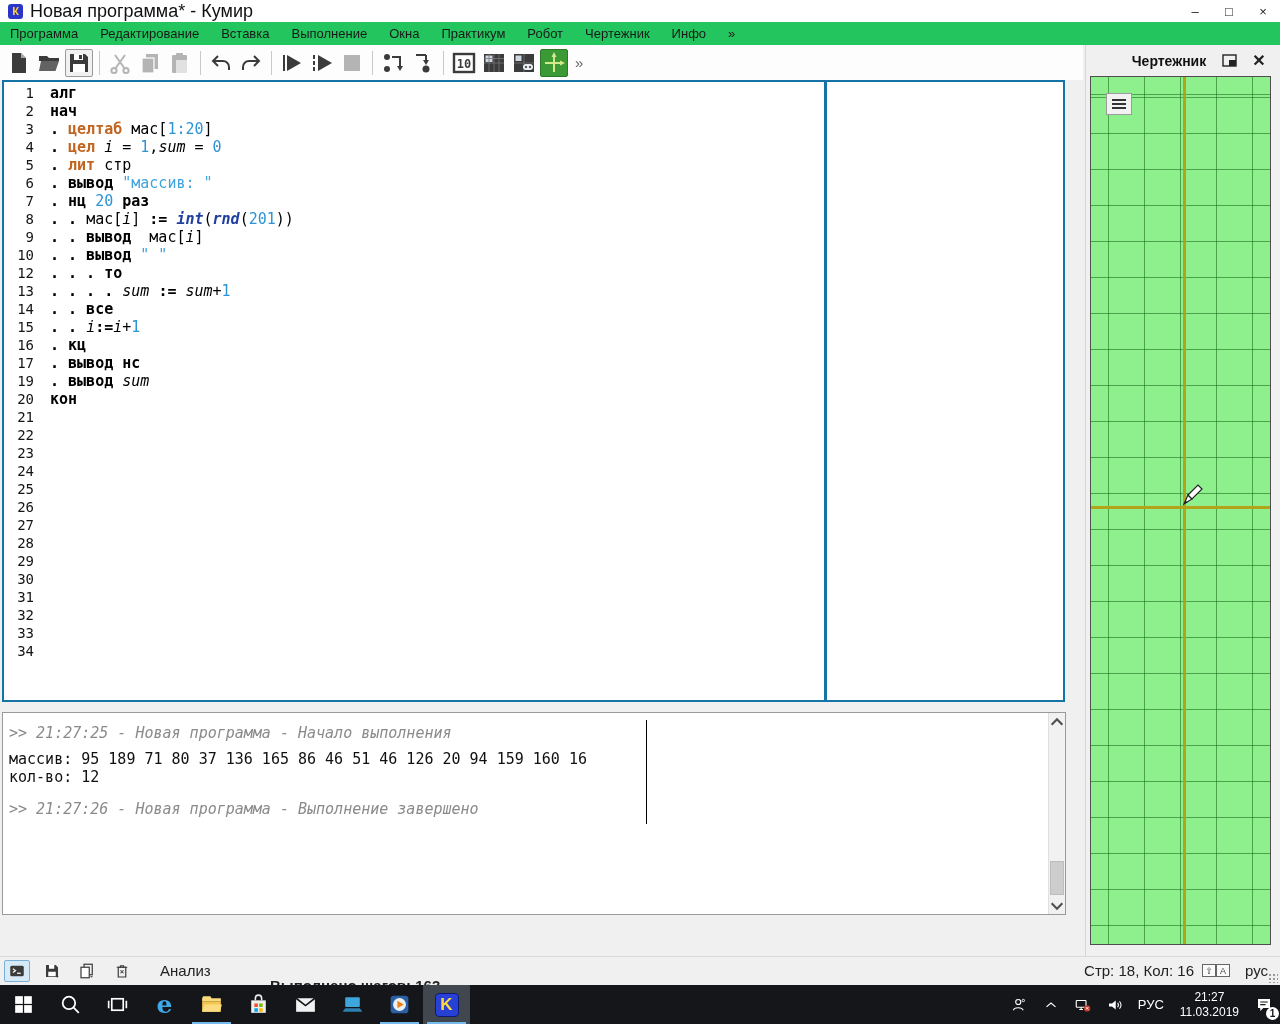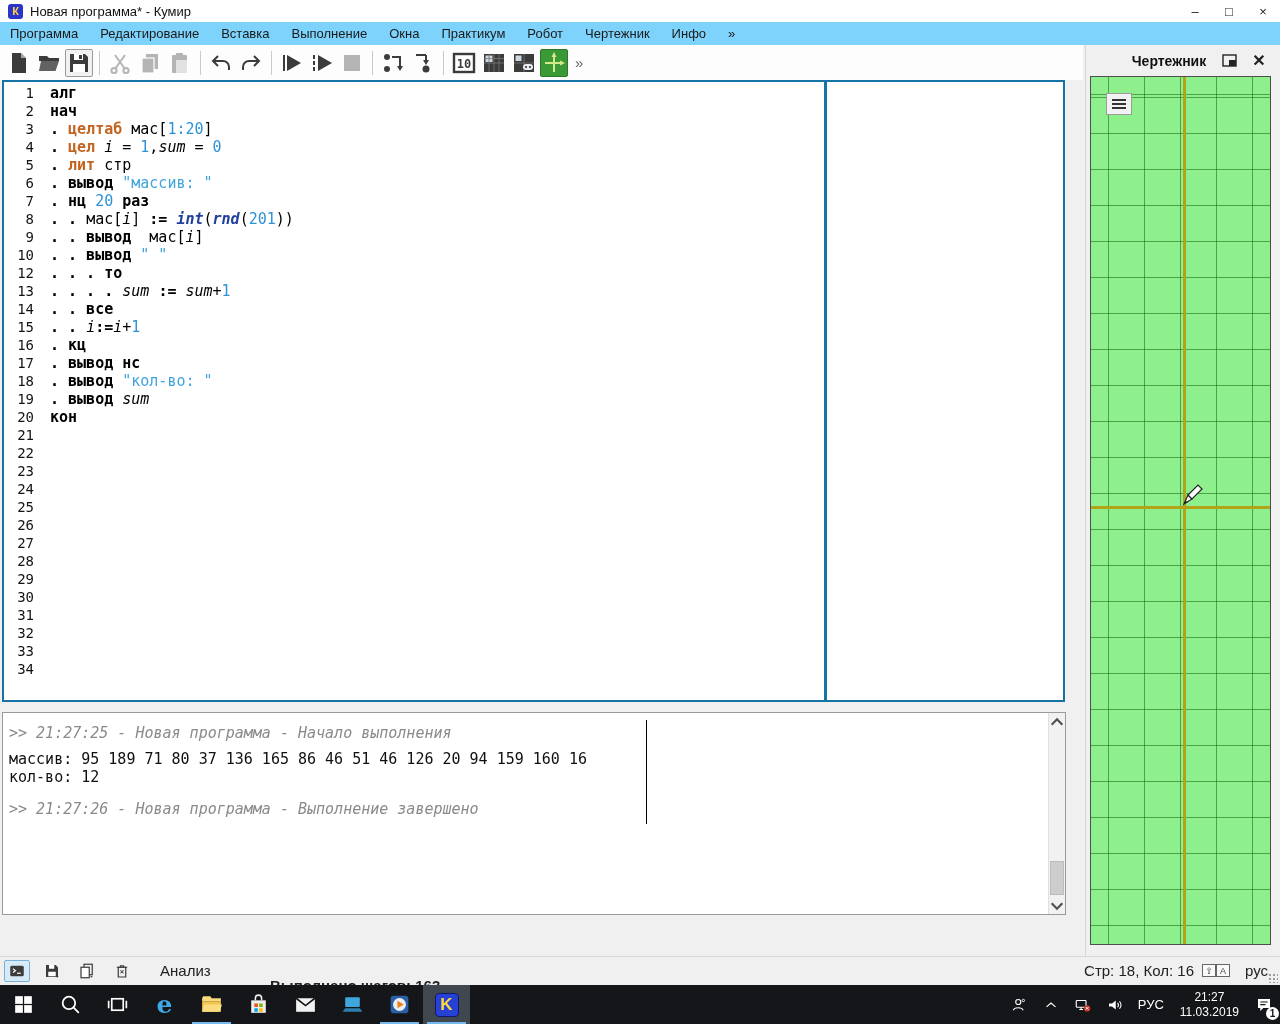--- a/index.html
+++ b/index.html
@@ -4,26 +4,26 @@
 <style>
   * { margin:0; padding:0; box-sizing:border-box; }
   html,body { width:1280px; height:1024px; }
   body { font-family:"Liberation Sans", sans-serif; background:#f0f0f0; position:relative; overflow:hidden; }
   .abs { position:absolute; }
 
   
   .titlebar { left:0; top:0; width:1280px; height:22px; background:#ffffff; display:flex; align-items:center; }
   .app-icon { width:15px; height:15px; margin-left:8px; background:#2b35c9; border-radius:3px; color:#ffd23e;
               font-size:11px; font-weight:bold; display:flex; align-items:center; justify-content:center; }
-  .title-text { margin-left:7px; font-size:13px; color:#111; }
+  .title-text { margin-left:7px; font-size:18px; color:#111; }
   .win-controls { margin-left:auto; display:flex; }
   .win-btn { width:34px; height:22px; display:flex; align-items:center; justify-content:center; color:#222; font-size:13px; }
 
   
-  .menubar { left:0; top:22px; width:1280px; height:23px; background:#7dd3fc; display:flex; align-items:center; padding-left:10px; }
+  .menubar { left:0; top:22px; width:1280px; height:23px; background:#22c55e; display:flex; align-items:center; padding-left:10px; }
   .menu-item { font-size:13px; color:#1a1a1a; margin-right:22px; white-space:nowrap; }
 
   
   .toolbar { left:0; top:45px; width:1083px; height:35px; background:#fdfdfd; display:flex; align-items:center; padding-left:4px; }
   .tb { width:28px; height:28px; margin:0 1px; display:flex; align-items:center; justify-content:center; color:#3b3b3b; }
   .tb svg { width:24px; height:24px; }
   .tb.disabled { color:#b4b4b4; }
   .tb.pressed { border:1px solid #9a9a9a; background:#f1f1f1; border-radius:2px; }
   .tb.active-green { background:#3b9a35; border:1px solid #2c7a28; border-radius:2px; }
   .tb-sep { width:1px; height:24px; background:#c9c9c9; margin:0 5px; }
@@ -321,24 +321,20 @@
       </div>
       <div class="code-line">
         <span class="gutter">16</span>
         <span class="lcode"><span class="sk">. кц</span></span>
       </div>
       <div class="code-line">
         <span class="gutter">17</span>
         <span class="lcode"><span class="sk">. вывод нс</span></span>
       </div>
       <div class="code-line">
-        <span class="gutter">18</span>
-        <span class="lcode"><span class="sk">. вывод </span><span class="ss">"кол-во: "</span></span>
-      </div>
-      <div class="code-line">
         <span class="gutter">19</span>
         <span class="lcode"><span class="sk">. вывод </span><span class="sv">sum</span></span>
       </div>
       <div class="code-line">
         <span class="gutter">20</span>
         <span class="lcode"><span class="sk">кон</span></span>
       </div>
       <div class="code-line">
         <span class="gutter">21</span>
         <span class="lcode"></span>

